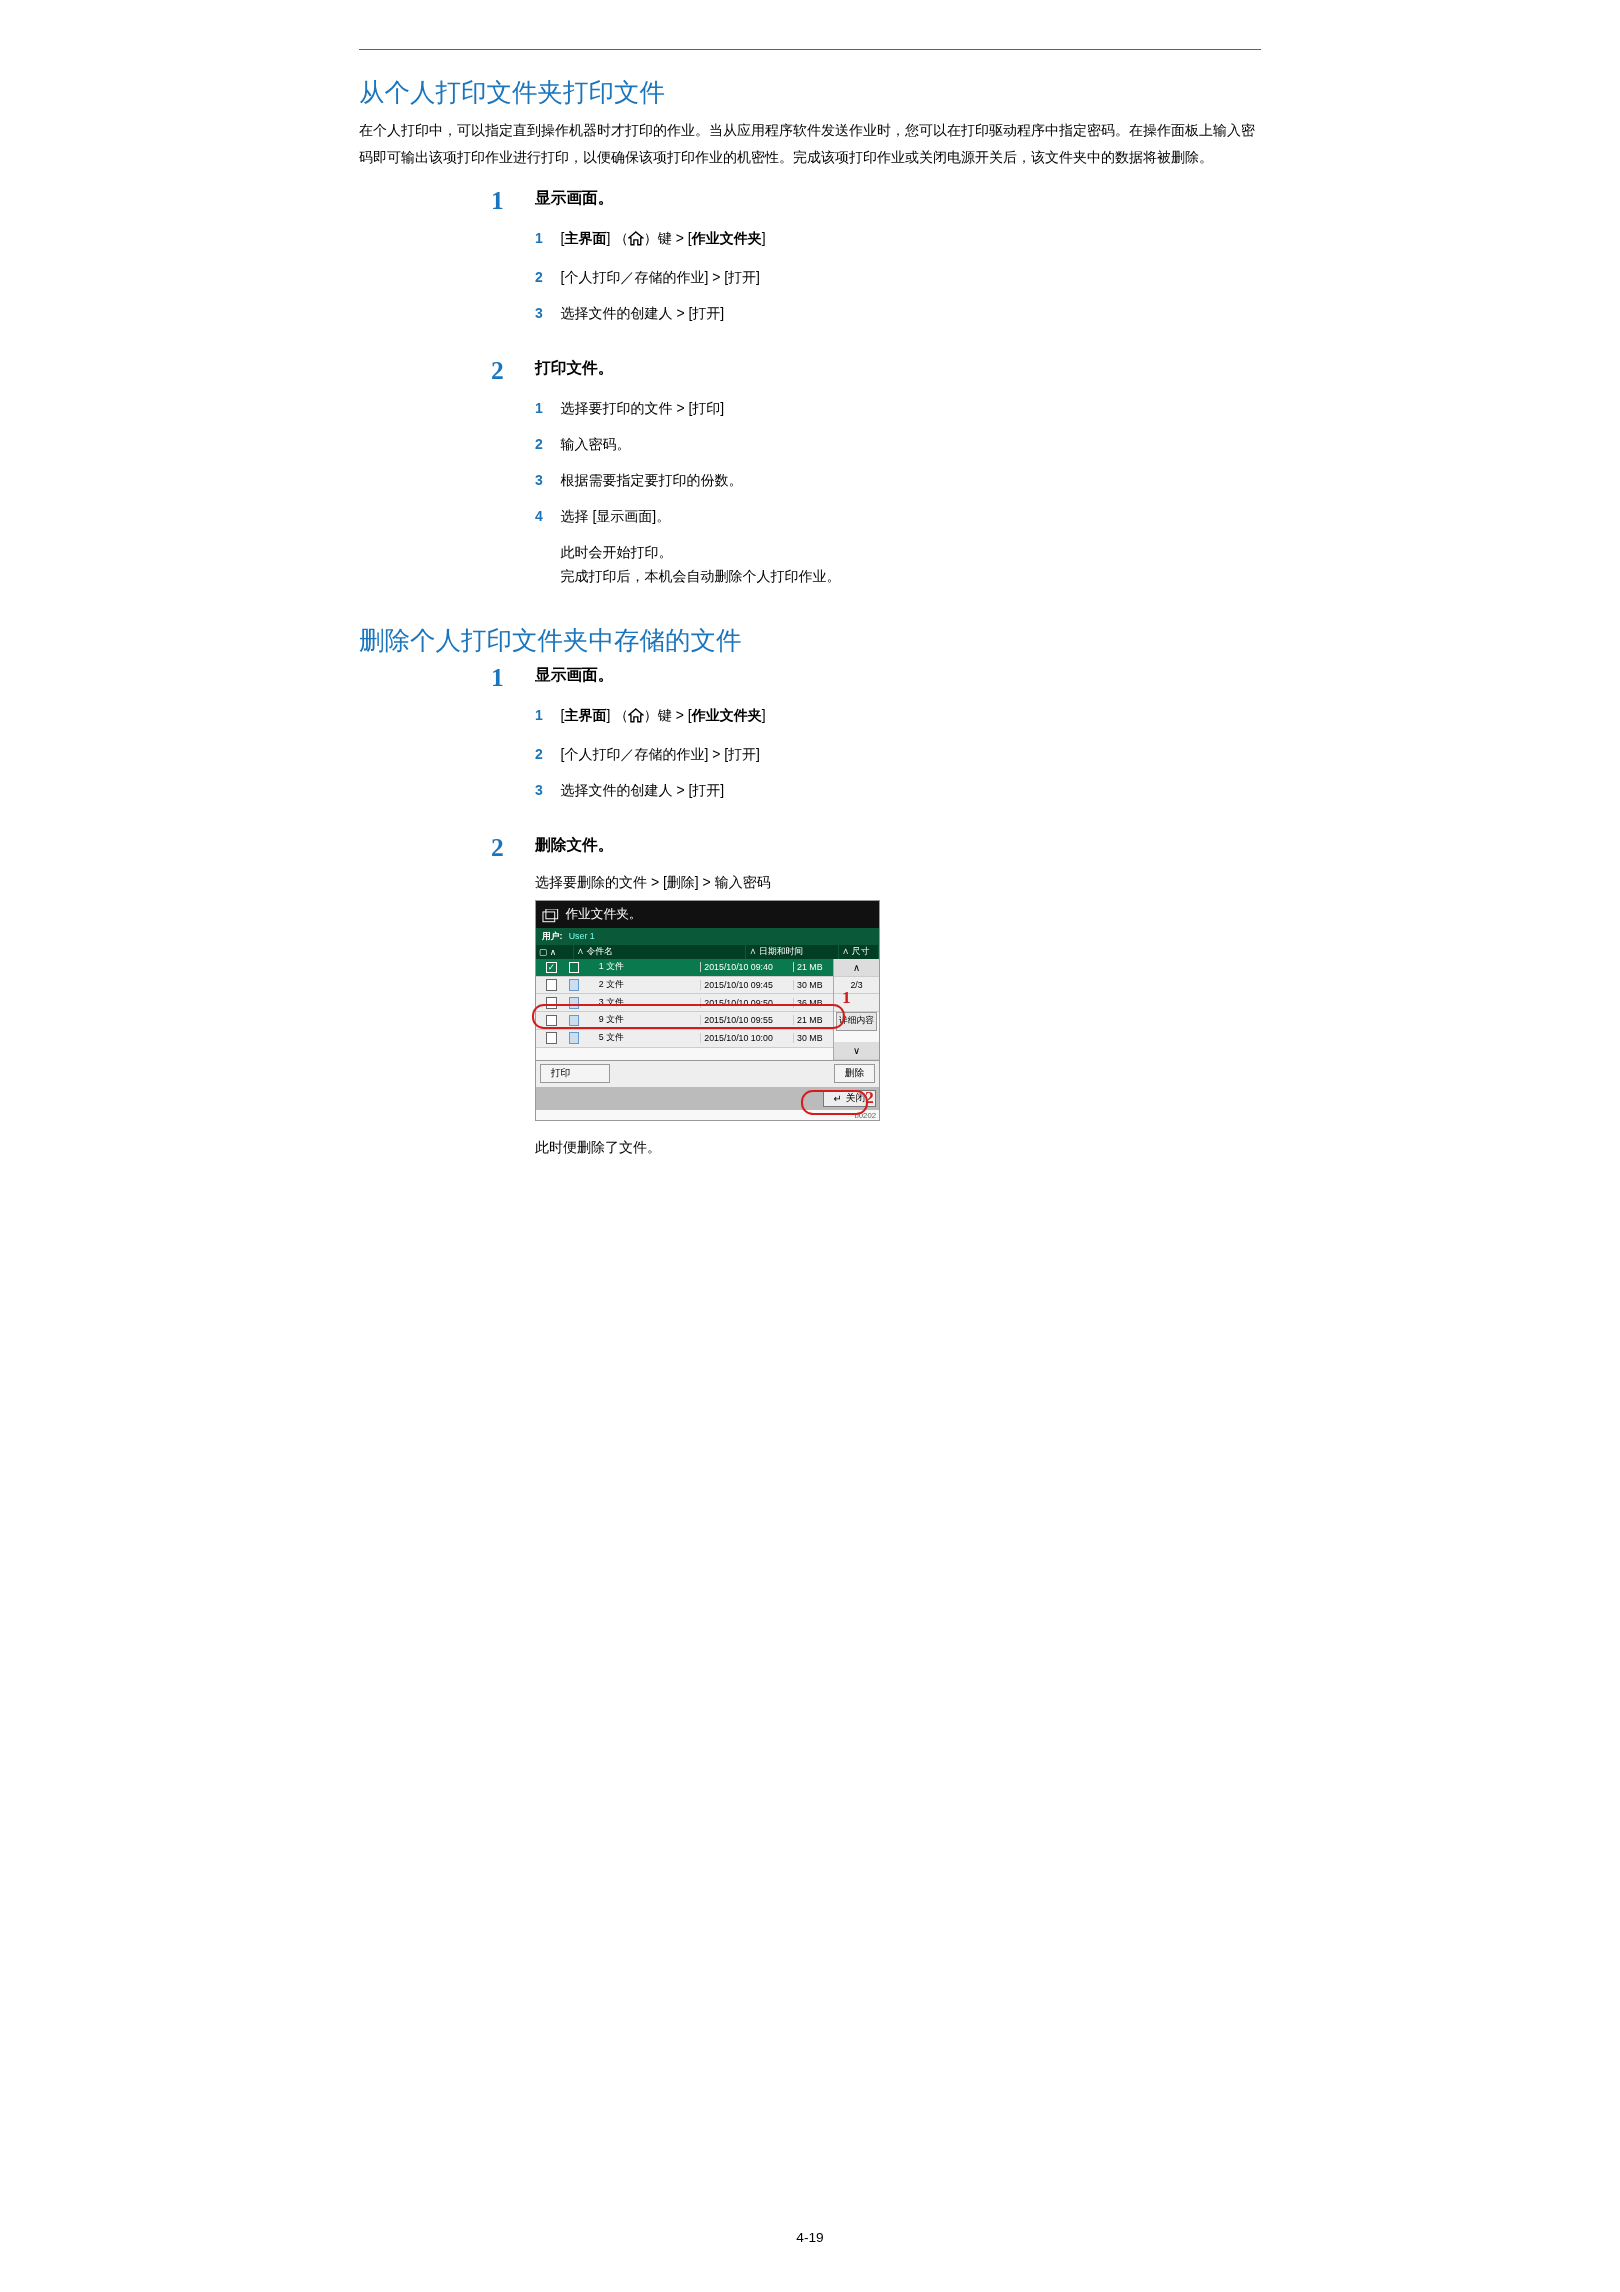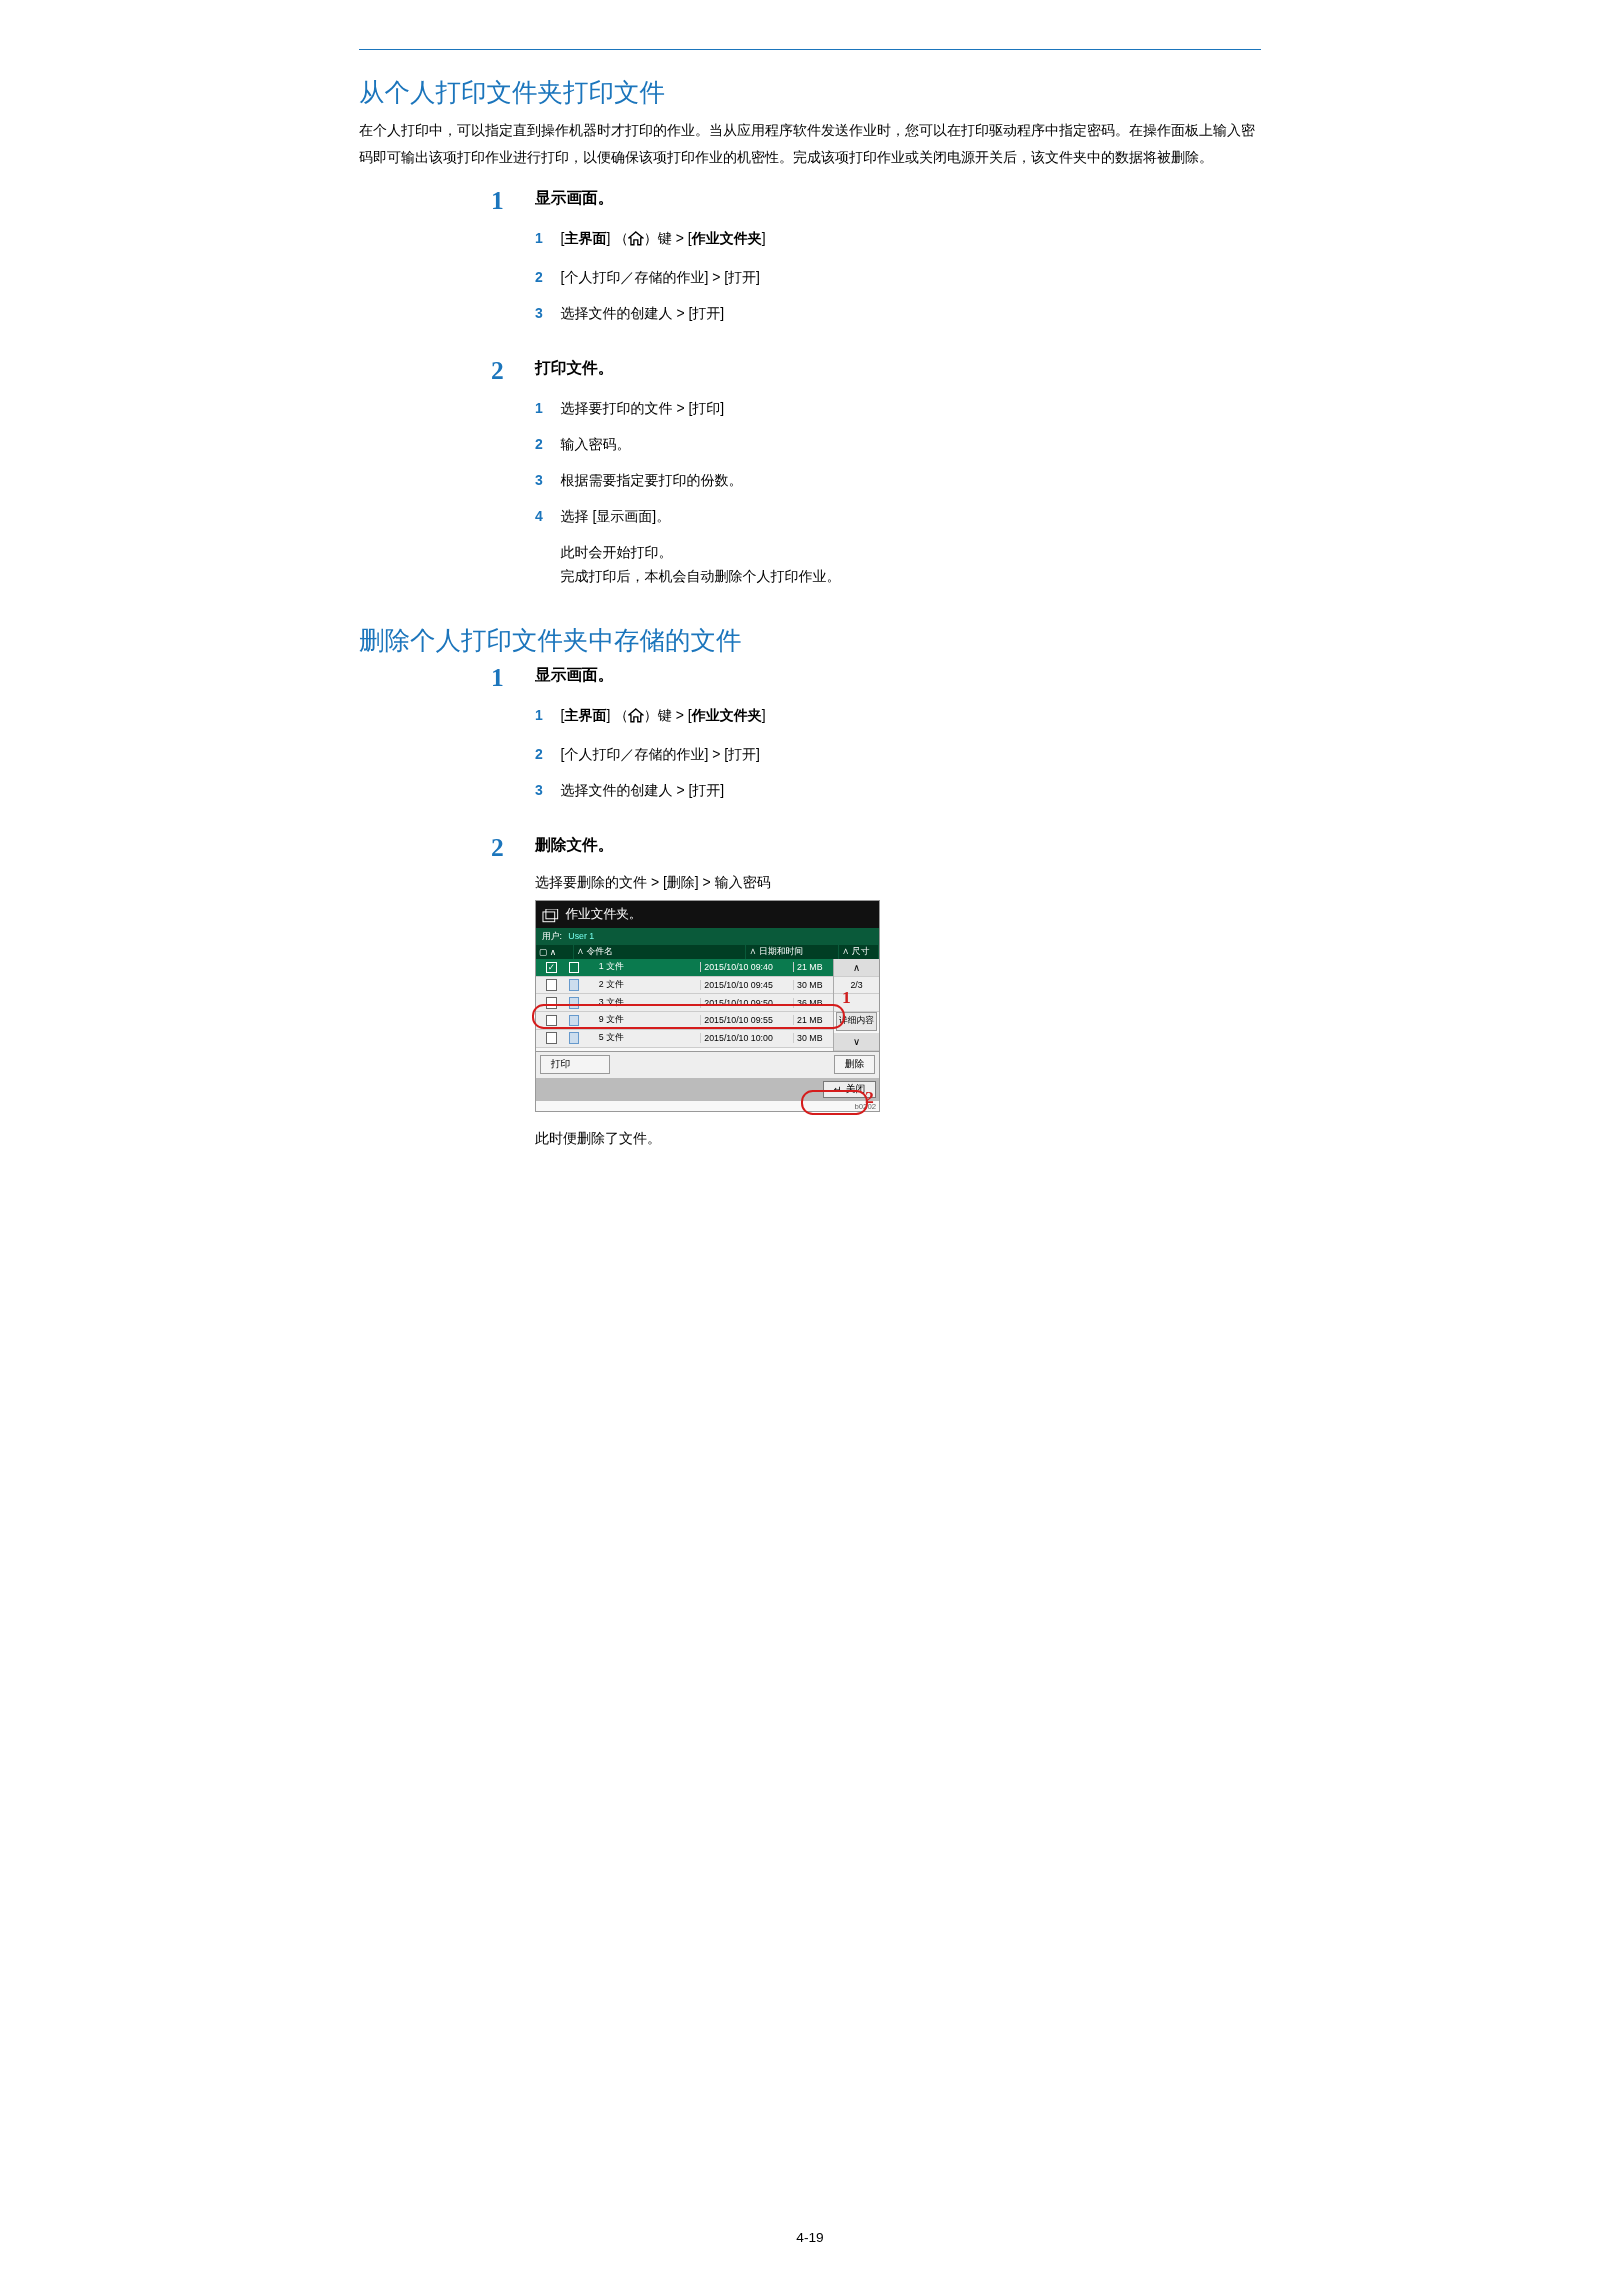--- a/index.html
+++ b/index.html
@@ -100,21 +100,21 @@
     align-items: flex-end;
     gap: 5.9px;
   }
   .panel-title svg { flex: none; }
   .user-bar {
     background: #0a5a3a;
     color: #fff;
     font-size: 8.8px;
     padding: 2.9px 5.9px;
   }
-  .user-bar .lbl { background:#0a5a3a; display:inline-block; padding:0 3.9px 0 0;}
+  .user-bar .lbl { background:#0a5a3a; display:inline-block; padding:0 3.9px 0 0;font-weight:bold;}
   .user-bar .val { color:#7fe; }
   .head-row {
     display:flex;
     background:#013e24;
     color:#fff;
     font-size:8.8px;
     height:13.7px;
   }
   .head-row > div { border-right:1px solid #0a5a3a; padding:1px 2.9px; }
   .col-chk{width:31px; display:flex; align-items:center; gap:2px;}
@@ -147,21 +147,21 @@
   }
   .ring1{top:103px;left:-3.9px;width:309px;height:21.6px;border-radius:11.8px;}
   .side{
     width:45px;
     display:flex;
     flex-direction:column;
     border-left:1px solid #aaa;
   }
   .side .arr{height:16.7px;border-bottom:1px solid #ccc;display:flex;align-items:center;justify-content:center;background:#ddd;font-size:9.8px;}
   .side .pg{height:16.7px;background:#eee;display:flex;align-items:center;justify-content:center;font-size:8.8px;border-bottom:1px solid #ccc;}
-  .side .detail{height:16.7px;background:#e7e7e7;border:1px solid #999;margin:0 2px 2px 2px;display:flex;align-items:center;justify-content:center;font-size:8.8px;}
+  .side .detail{height:16.7px;background:#e7e7e7;border:1px solid #999;margin:0 2px 11px 2px;display:flex;align-items:center;justify-content:center;font-size:8.8px;}
   .btm{
     display:flex;
     padding:3.9px;
     gap:8px;
     justify-content:space-between;
     background:#eee;
     border-top:1px solid #999;
   }
   .btm .pbtn{
     border:1px solid #999;background:#f4f4f4;

